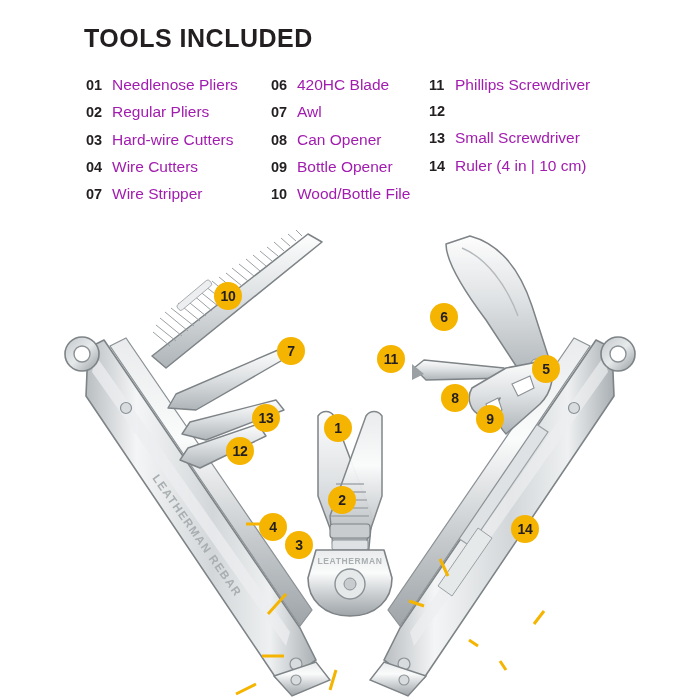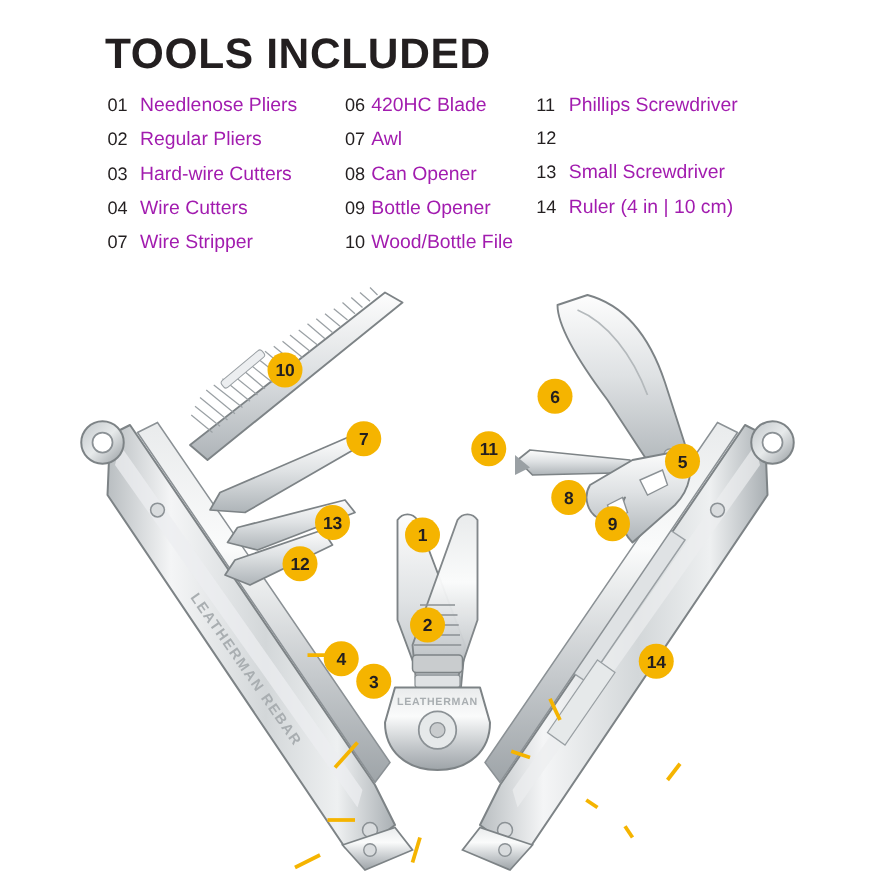--- a/index.html
+++ b/index.html
@@ -19,44 +19,44 @@
     position: relative;
     width: 700px;
     height: 700px;
   }
 
   
   .title {
     position: absolute;
     left: 84px;
     top: 24px;
-    font-size: 34px;
+    font-size: 25px;
     font-weight: bold;
     letter-spacing: 0.5px;
     color: #231f20;
   }
 
   
   .list-col {
     position: absolute;
     top: 76px;
   }
   .col-1 { left: 86px; width: 185px; }
-  .col-2 { left: 271px; width: 160px; text-align: center; }
+  .col-2 { left: 271px; width: 160px; }
   .col-3 { left: 429px; width: 240px; }
 
   .tool-row {
     display: flex;
     align-items: baseline;
     margin-bottom: 9.5px;
     line-height: 1.15;
   }
   .tool-num {
     font-size: 14.5px;
-    font-weight: normal;
+    font-weight: bold;
     color: #231f20;
     min-width: 26px;
     flex: 0 0 26px;
   }
   .tool-label {
     font-size: 15.5px;
     color: #a21caf;
     white-space: nowrap;
   }
 

